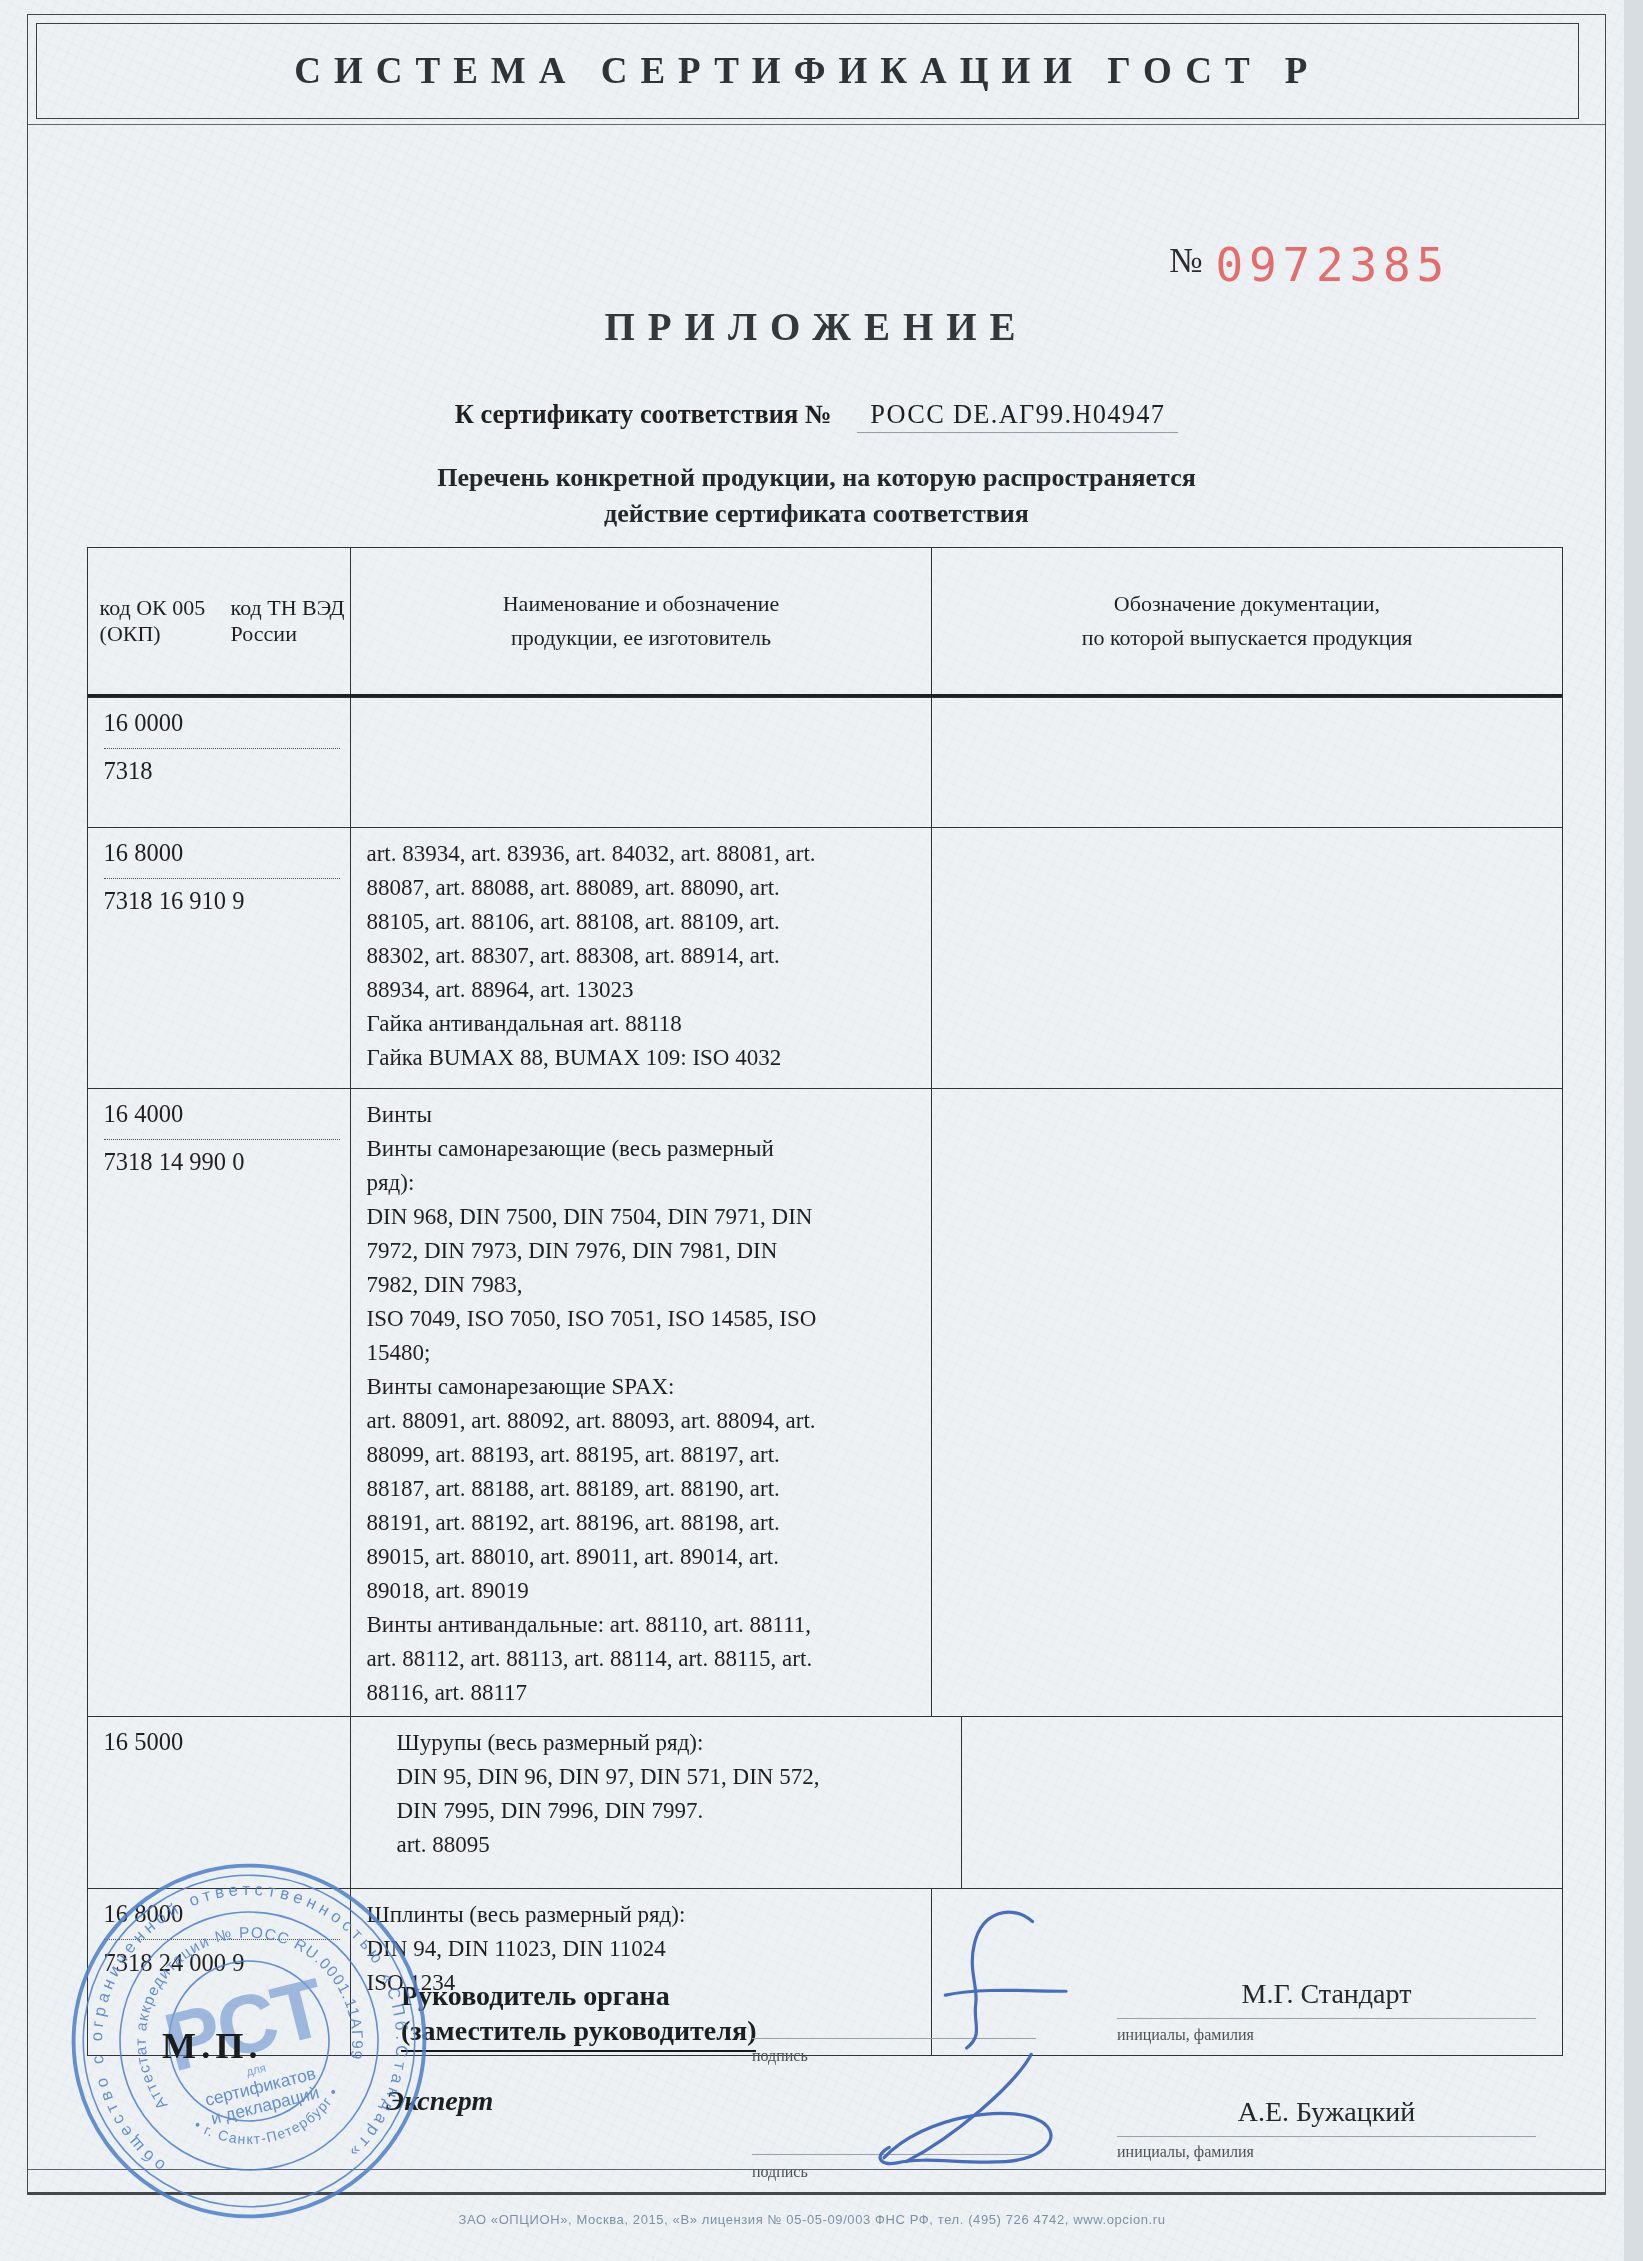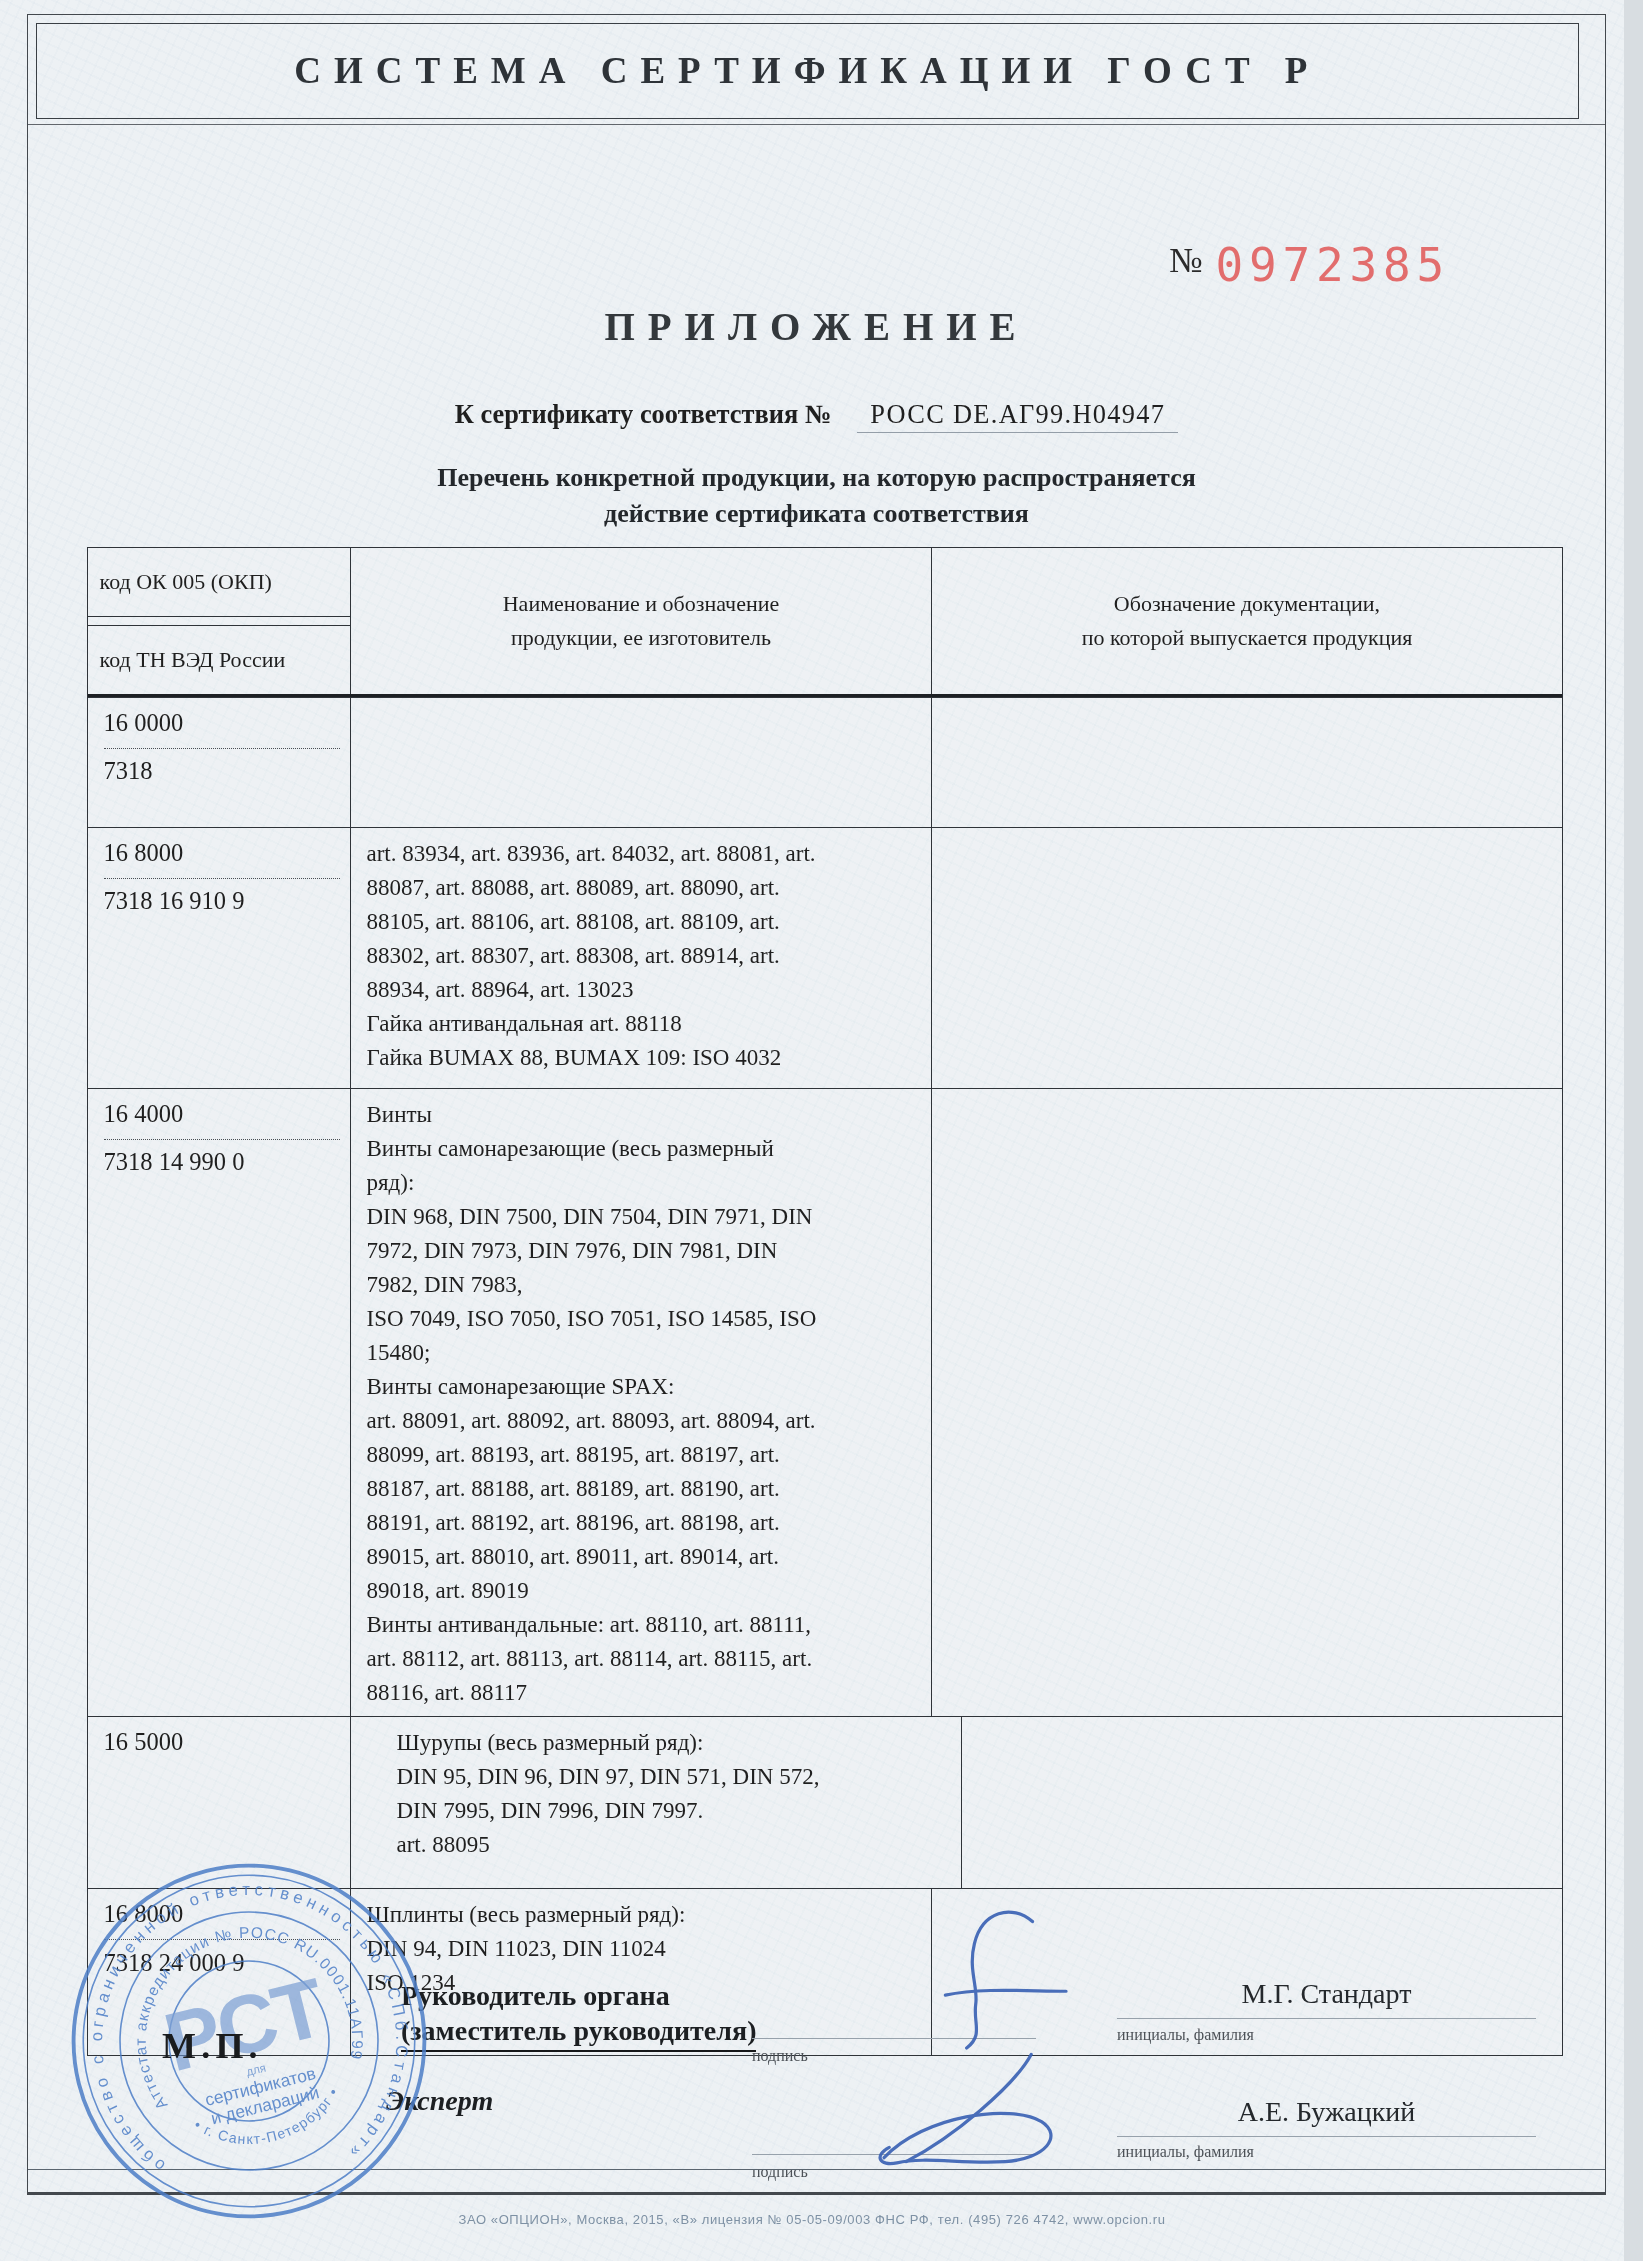--- a/index.html
+++ b/index.html
@@ -32,21 +32,21 @@
   .cert-value{margin-left:19.3px;padding:0 13px 3.2px;border-bottom:1.3px solid #949ea8;letter-spacing:1.3px;}
   .subtitle{position:absolute;top:445px;left:0;width:100%;text-align:center;
     font-size:26px;font-weight:bold;line-height:36px;color:#23272b;}
 
   .table{position:absolute;left:59px;top:532px;width:1474px;border:1.9px solid #2f3338;background:rgba(255,255,255,.06);}
   .t-row{display:grid;grid-template-columns:263px 581px 1fr;border-top:1.3px solid #2f3338;}
   .t-row:first-child{border-top:none;}
   .t-head{border-bottom:3.2px solid #1d2024;height:146px;}
   .c{padding:9px 10.3px 6.4px 15.5px;box-sizing:border-box;}
   .c1,.c2{border-right:1.3px solid #2f3338;}
-  .head-c1{display:flex;flex-direction:column;padding:0;}
+  .head-c1{display:flex;flex-direction:row;padding:0;}
   .head-c1 .half{flex:1;display:flex;align-items:center;justify-content:flex-start;font-size:22px;padding-left:11.6px;}
   .head-c1 .dbl{height:7.7px;border-top:1.3px solid #2f3338;border-bottom:1.3px solid #2f3338;}
   .head-c{display:flex;align-items:center;justify-content:center;text-align:center;
     font-size:22px;line-height:34px;white-space:pre-line;}
   .code{font-size:24.5px;line-height:32px;}
   .dots{border-top:1.9px dotted #4a4f54;margin:9px 0 6.4px;}
   .prod{font-size:23px;line-height:34px;white-space:pre-line;}
   .r1{min-height:129px;} .r2{min-height:260px;} .r3{min-height:603px;} .r4{min-height:171px;gap:30px;} .r5{min-height:166px;}
 
   .sig-label{position:absolute;left:373px;top:1963px;font-size:28px;font-weight:bold;line-height:35px;color:#1c1f22;}

